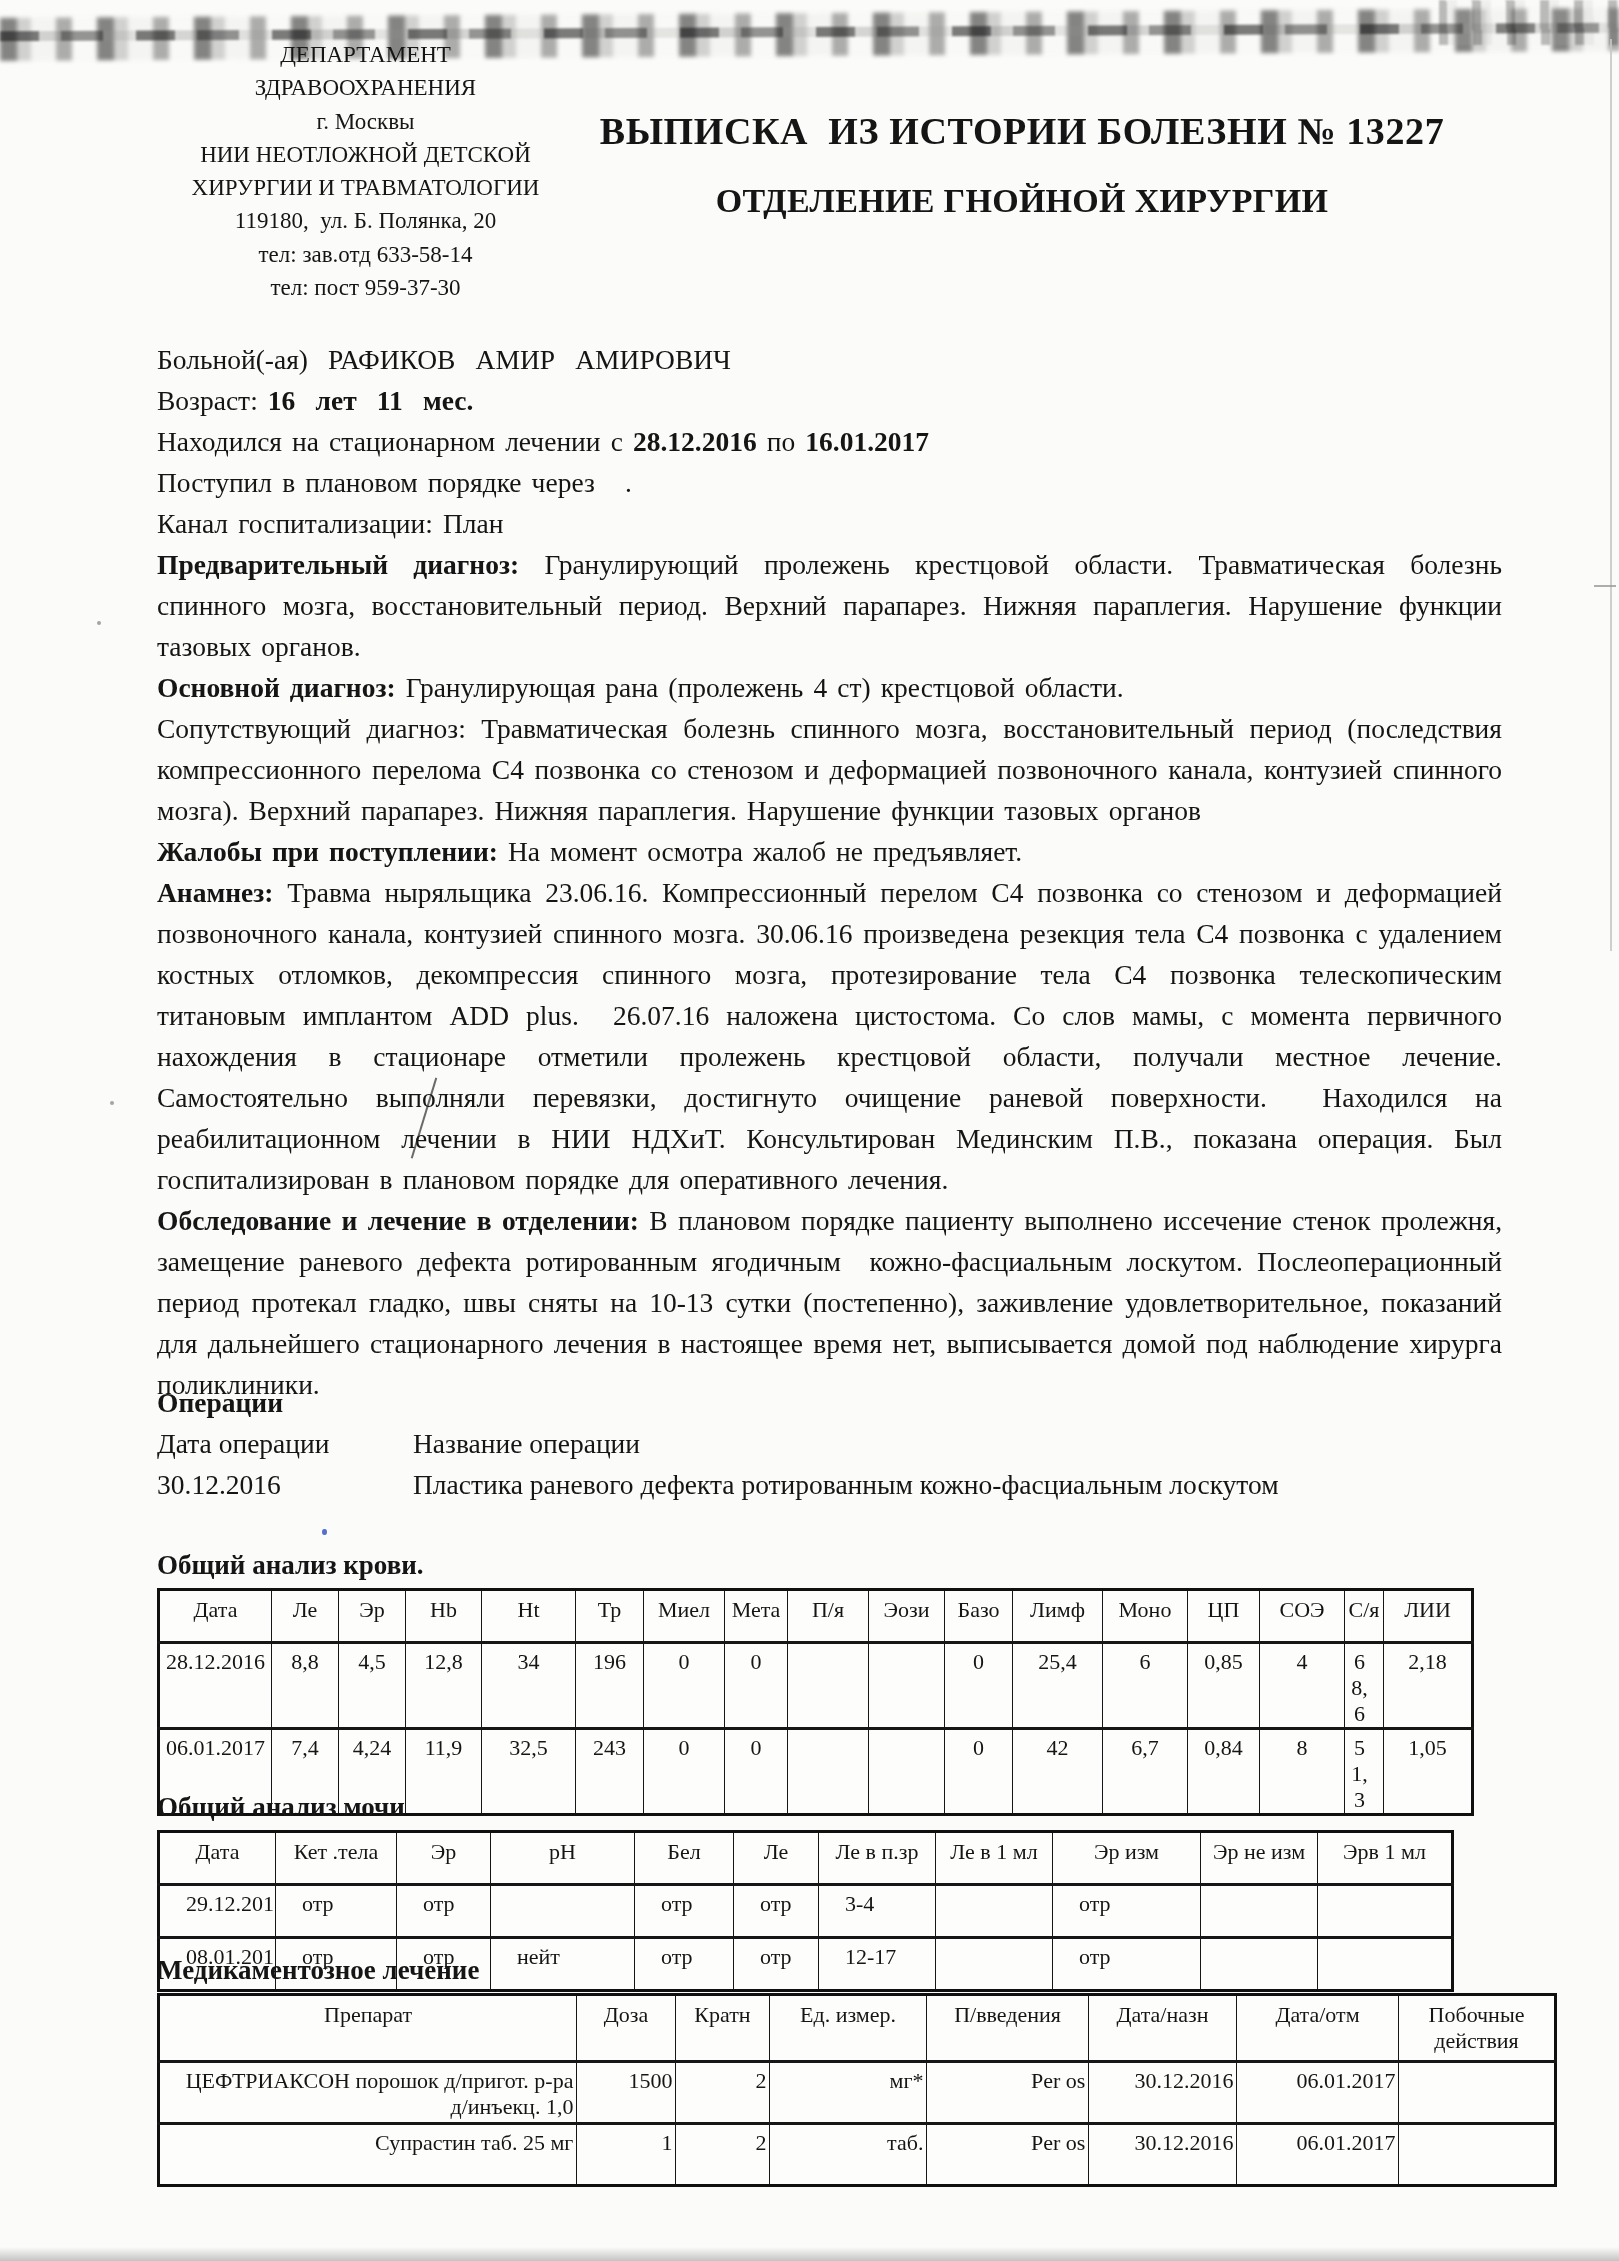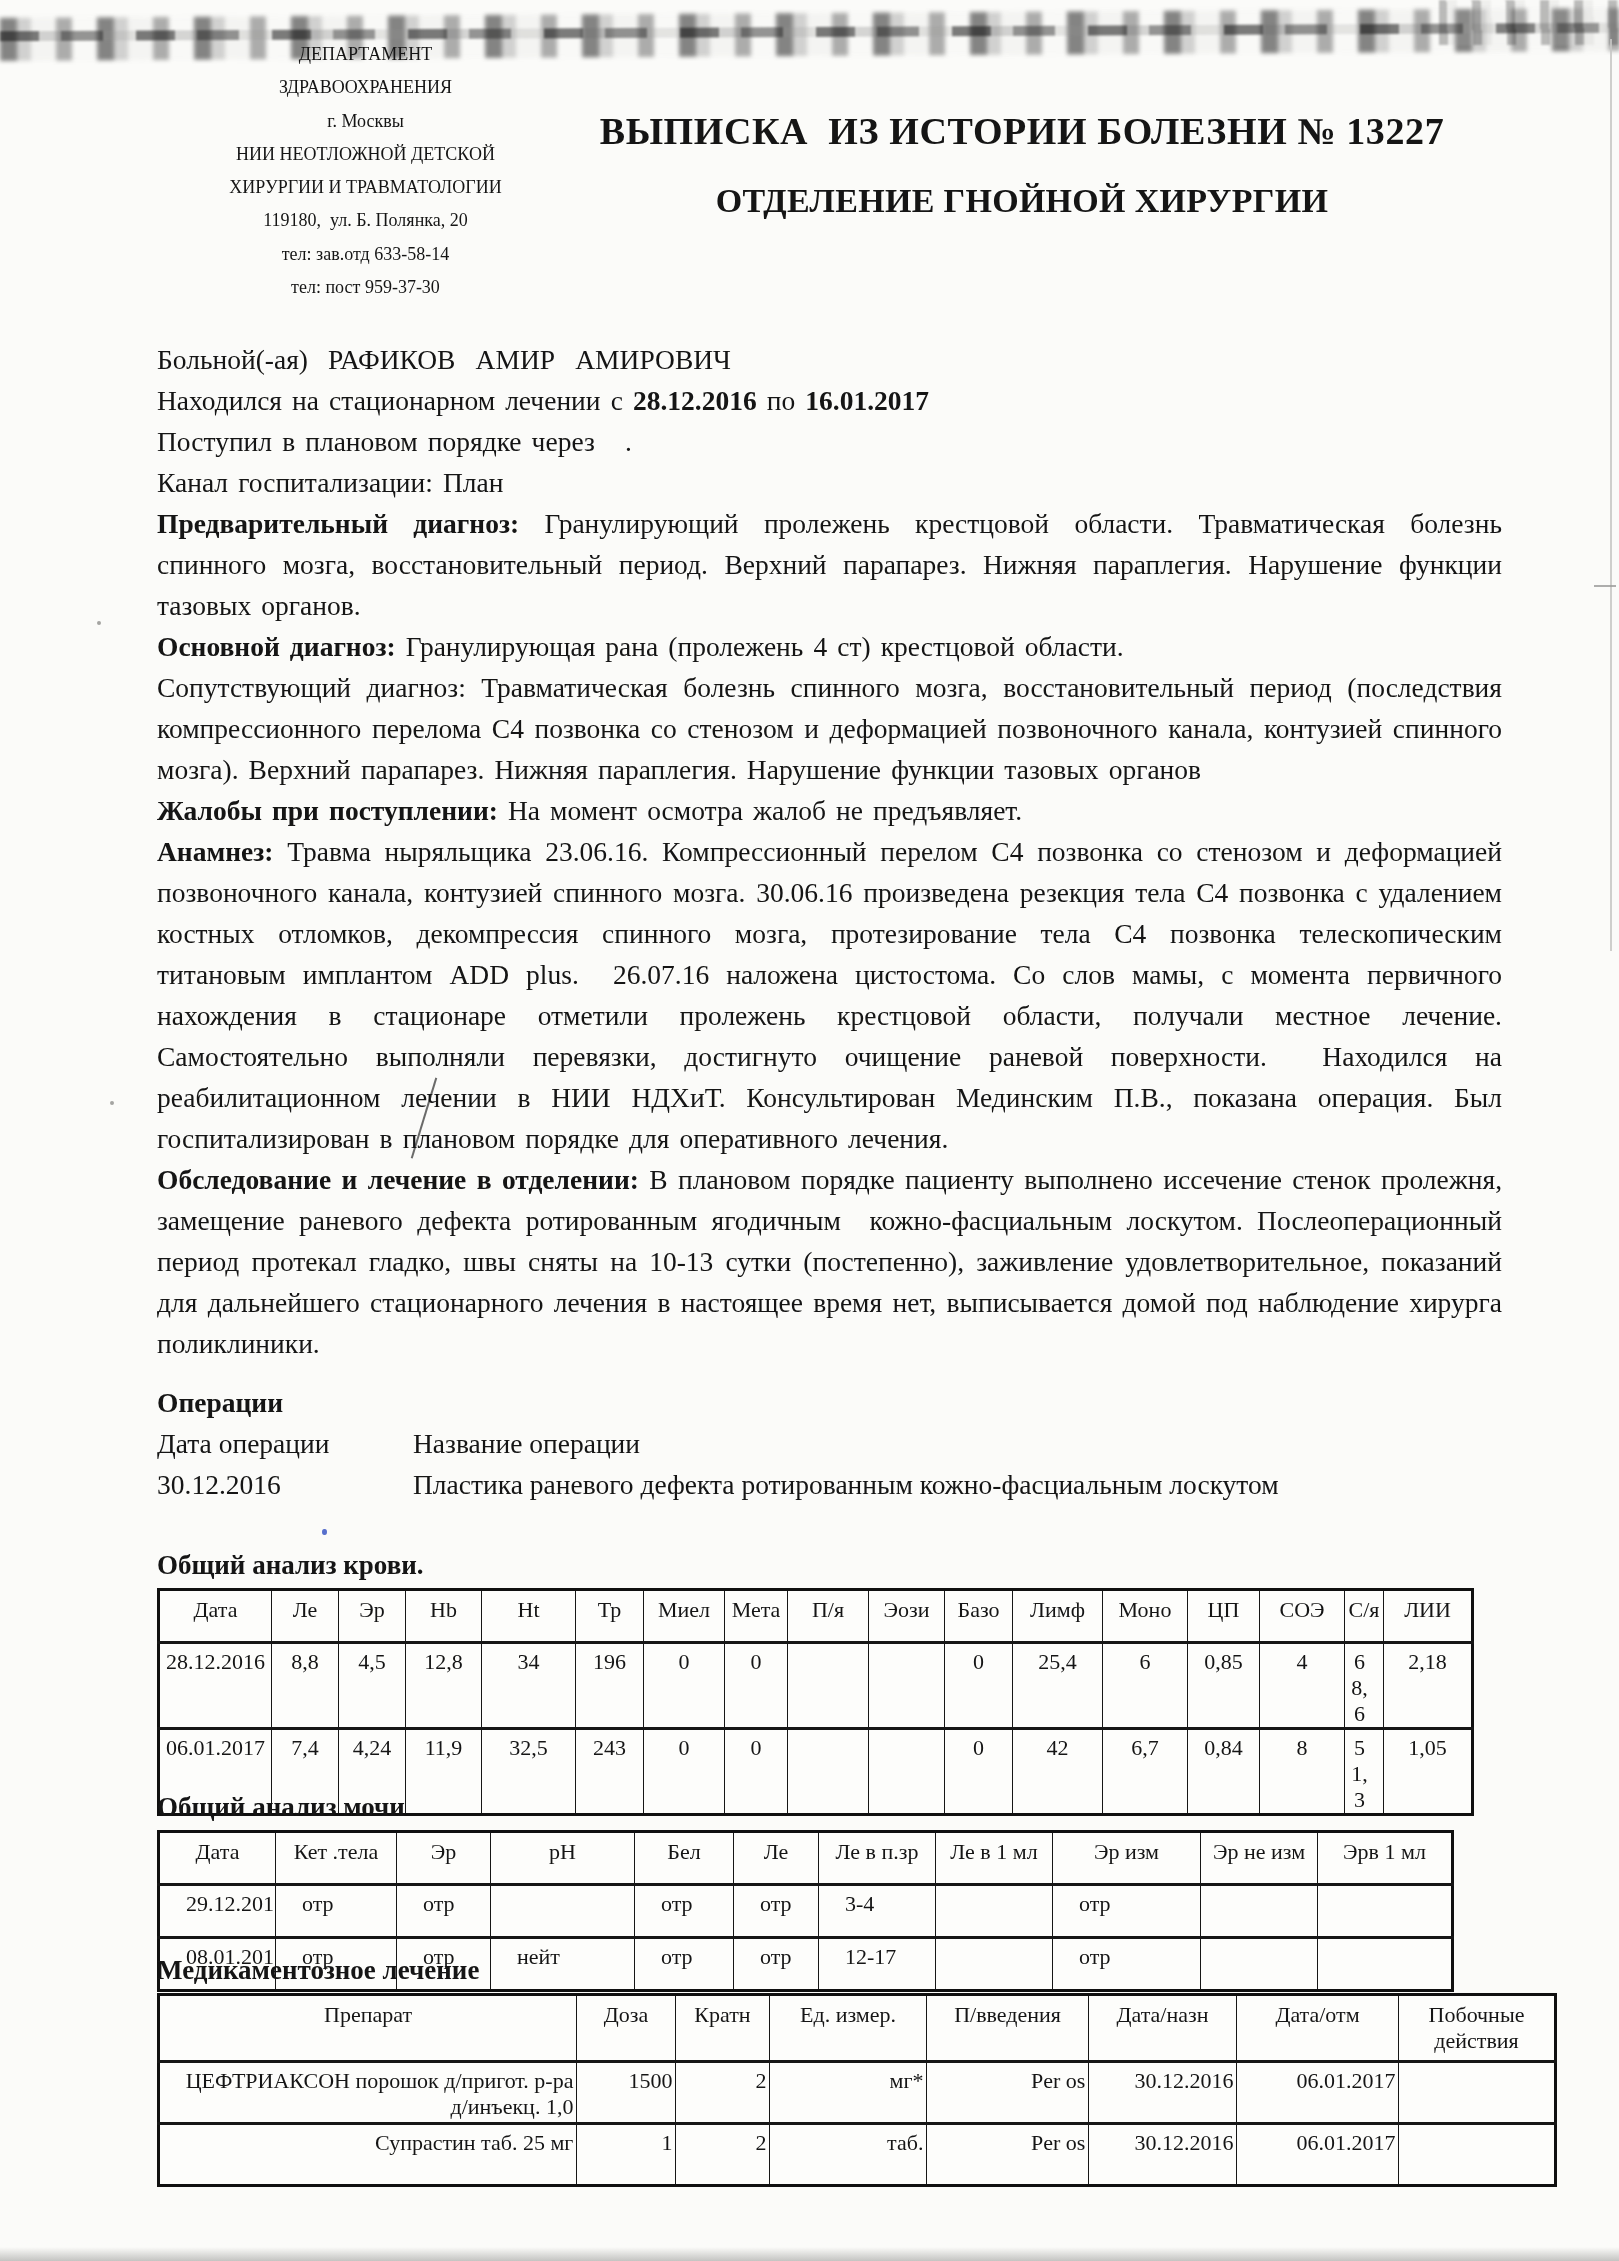--- a/index.html
+++ b/index.html
@@ -53,21 +53,21 @@
   .speck-blue{
     position:absolute;left:322px;top:1529px;width:4.5px;height:5.8px;
     background:#3a56c4;border-radius:50%;opacity:.85;
   }
   .speck-gray{
     position:absolute;width:3.9px;height:3.9px;background:#6b6b68;border-radius:50%;opacity:.6;
   }
   
   .letterhead{
     position:absolute;left:165px;top:43px;width:401px;
-    text-align:center;font-size:18px;line-height:23px;
+    text-align:center;font-size:23px;line-height:23px;
   }
   .letterhead div{margin-bottom:10.3px;}
   
   .title-block{position:absolute;left:569px;top:109px;width:906px;text-align:center;}
   .doc-title{font-size:38px;font-weight:bold;letter-spacing:0.6px;white-space:nowrap;}
   .doc-subtitle{font-size:34px;font-weight:bold;margin-top:28.5px;letter-spacing:0.3px;}
   
   .body-text{
     position:absolute;left:157px;top:339px;width:1345px;
     font-size:27.5px;line-height:41px;text-align:justify;word-spacing:3.2px;
@@ -131,20 +131,21 @@
     <div>тел: пост 959-37-30</div>
   </div>
 
   <div class="title-block">
     <div class="doc-title">ВЫПИСКА&nbsp; ИЗ ИСТОРИИ БОЛЕЗНИ № 13227</div>
     <div class="doc-subtitle">ОТДЕЛЕНИЕ ГНОЙНОЙ ХИРУРГИИ</div>
   </div>
 
   <div class="body-text">
     <p><span>Больной(-ая)&nbsp; РАФИКОВ&nbsp; АМИР&nbsp; АМИРОВИЧ</span></p>
+    <p><span>Возраст: </span><span class="seg-b">16&nbsp; лет&nbsp; 11&nbsp; мес.</span></p>
     <p><span>Находился на стационарном лечении с </span><span class="seg-b">28.12.2016</span><span> по </span><span class="seg-b">16.01.2017</span></p>
     <p><span>Поступил в плановом порядке через&nbsp;&nbsp; .</span></p>
     <p><span>Канал госпитализации: План</span></p>
     <p><span class="seg-b">Предварительный диагноз: </span><span>Гранулирующий пролежень крестцовой области. Травматическая болезнь спинного мозга, восстановительный период. Верхний парапарез. Нижняя параплегия. Нарушение функции тазовых органов.</span></p>
     <p><span class="seg-b">Основной диагноз: </span><span>Гранулирующая рана (пролежень 4 ст) крестцовой области.</span></p>
     <p><span>Сопутствующий диагноз: Травматическая болезнь спинного мозга, восстановительный период (последствия компрессионного перелома С4 позвонка со стенозом и деформацией позвоночного канала, контузией спинного мозга). Верхний парапарез. Нижняя параплегия. Нарушение функции тазовых органов</span></p>
     <p><span class="seg-b">Жалобы при поступлении: </span><span>На момент осмотра жалоб не предъявляет.</span></p>
     <p><span class="seg-b">Анамнез: </span><span>Травма ныряльщика 23.06.16. Компрессионный перелом С4 позвонка со стенозом и деформацией позвоночного канала, контузией спинного мозга. 30.06.16 произведена резекция тела С4 позвонка с удалением костных отломков, декомпрессия спинного мозга, протезирование тела С4 позвонка телескопическим титановым имплантом ADD plus.&nbsp; 26.07.16 наложена цистостома. Со слов мамы, с момента первичного нахождения в стационаре отметили пролежень крестцовой области, получали местное лечение. Самостоятельно выполняли перевязки, достигнуто очищение раневой поверхности.&nbsp; Находился на реабилитационном лечении в НИИ НДХиТ. Консультирован Мединским П.В., показана операция. Был госпитализирован в плановом порядке для оперативного лечения.</span></p>
     <p><span class="seg-b">Обследование и лечение в отделении: </span><span>В плановом порядке пациенту выполнено иссечение стенок пролежня, замещение раневого дефекта ротированным ягодичным&nbsp; кожно-фасциальным лоскутом. Послеоперационный период протекал гладко, швы сняты на 10-13 сутки (постепенно), заживление удовлетворительное, показаний для дальнейшего стационарного лечения в настоящее время нет, выписывается домой под наблюдение хирурга поликлиники.</span></p>
   </div>

